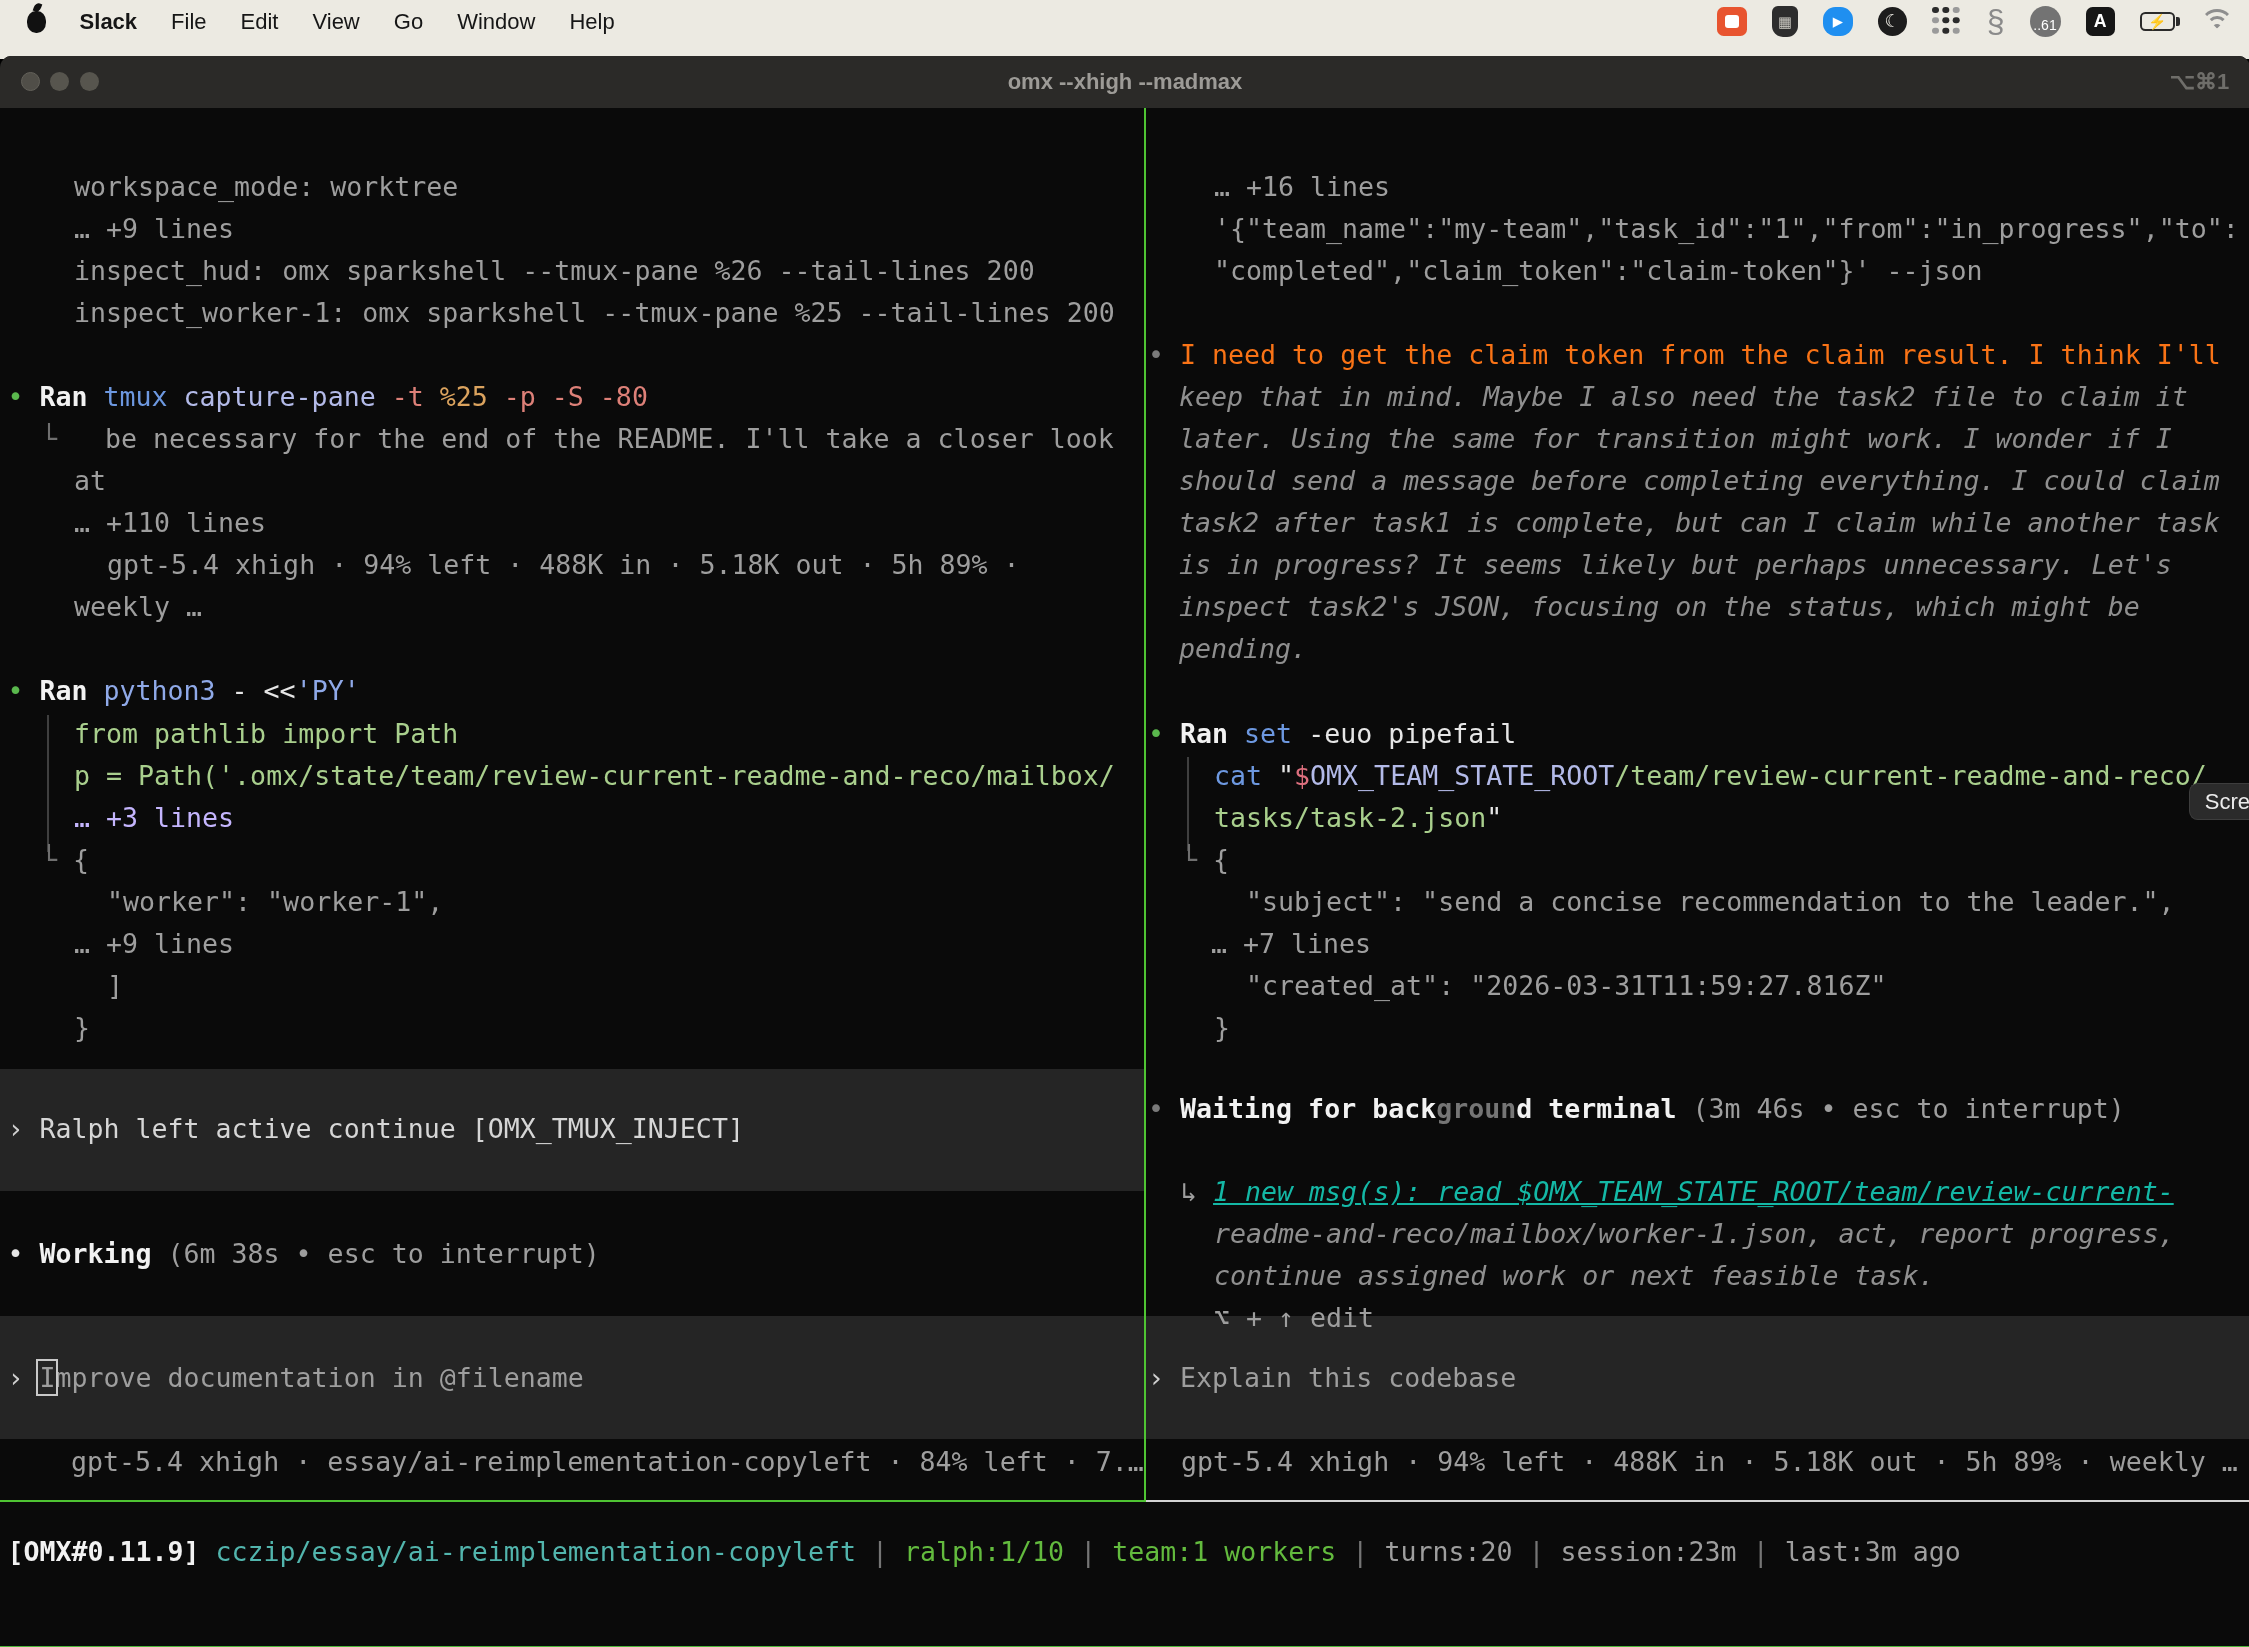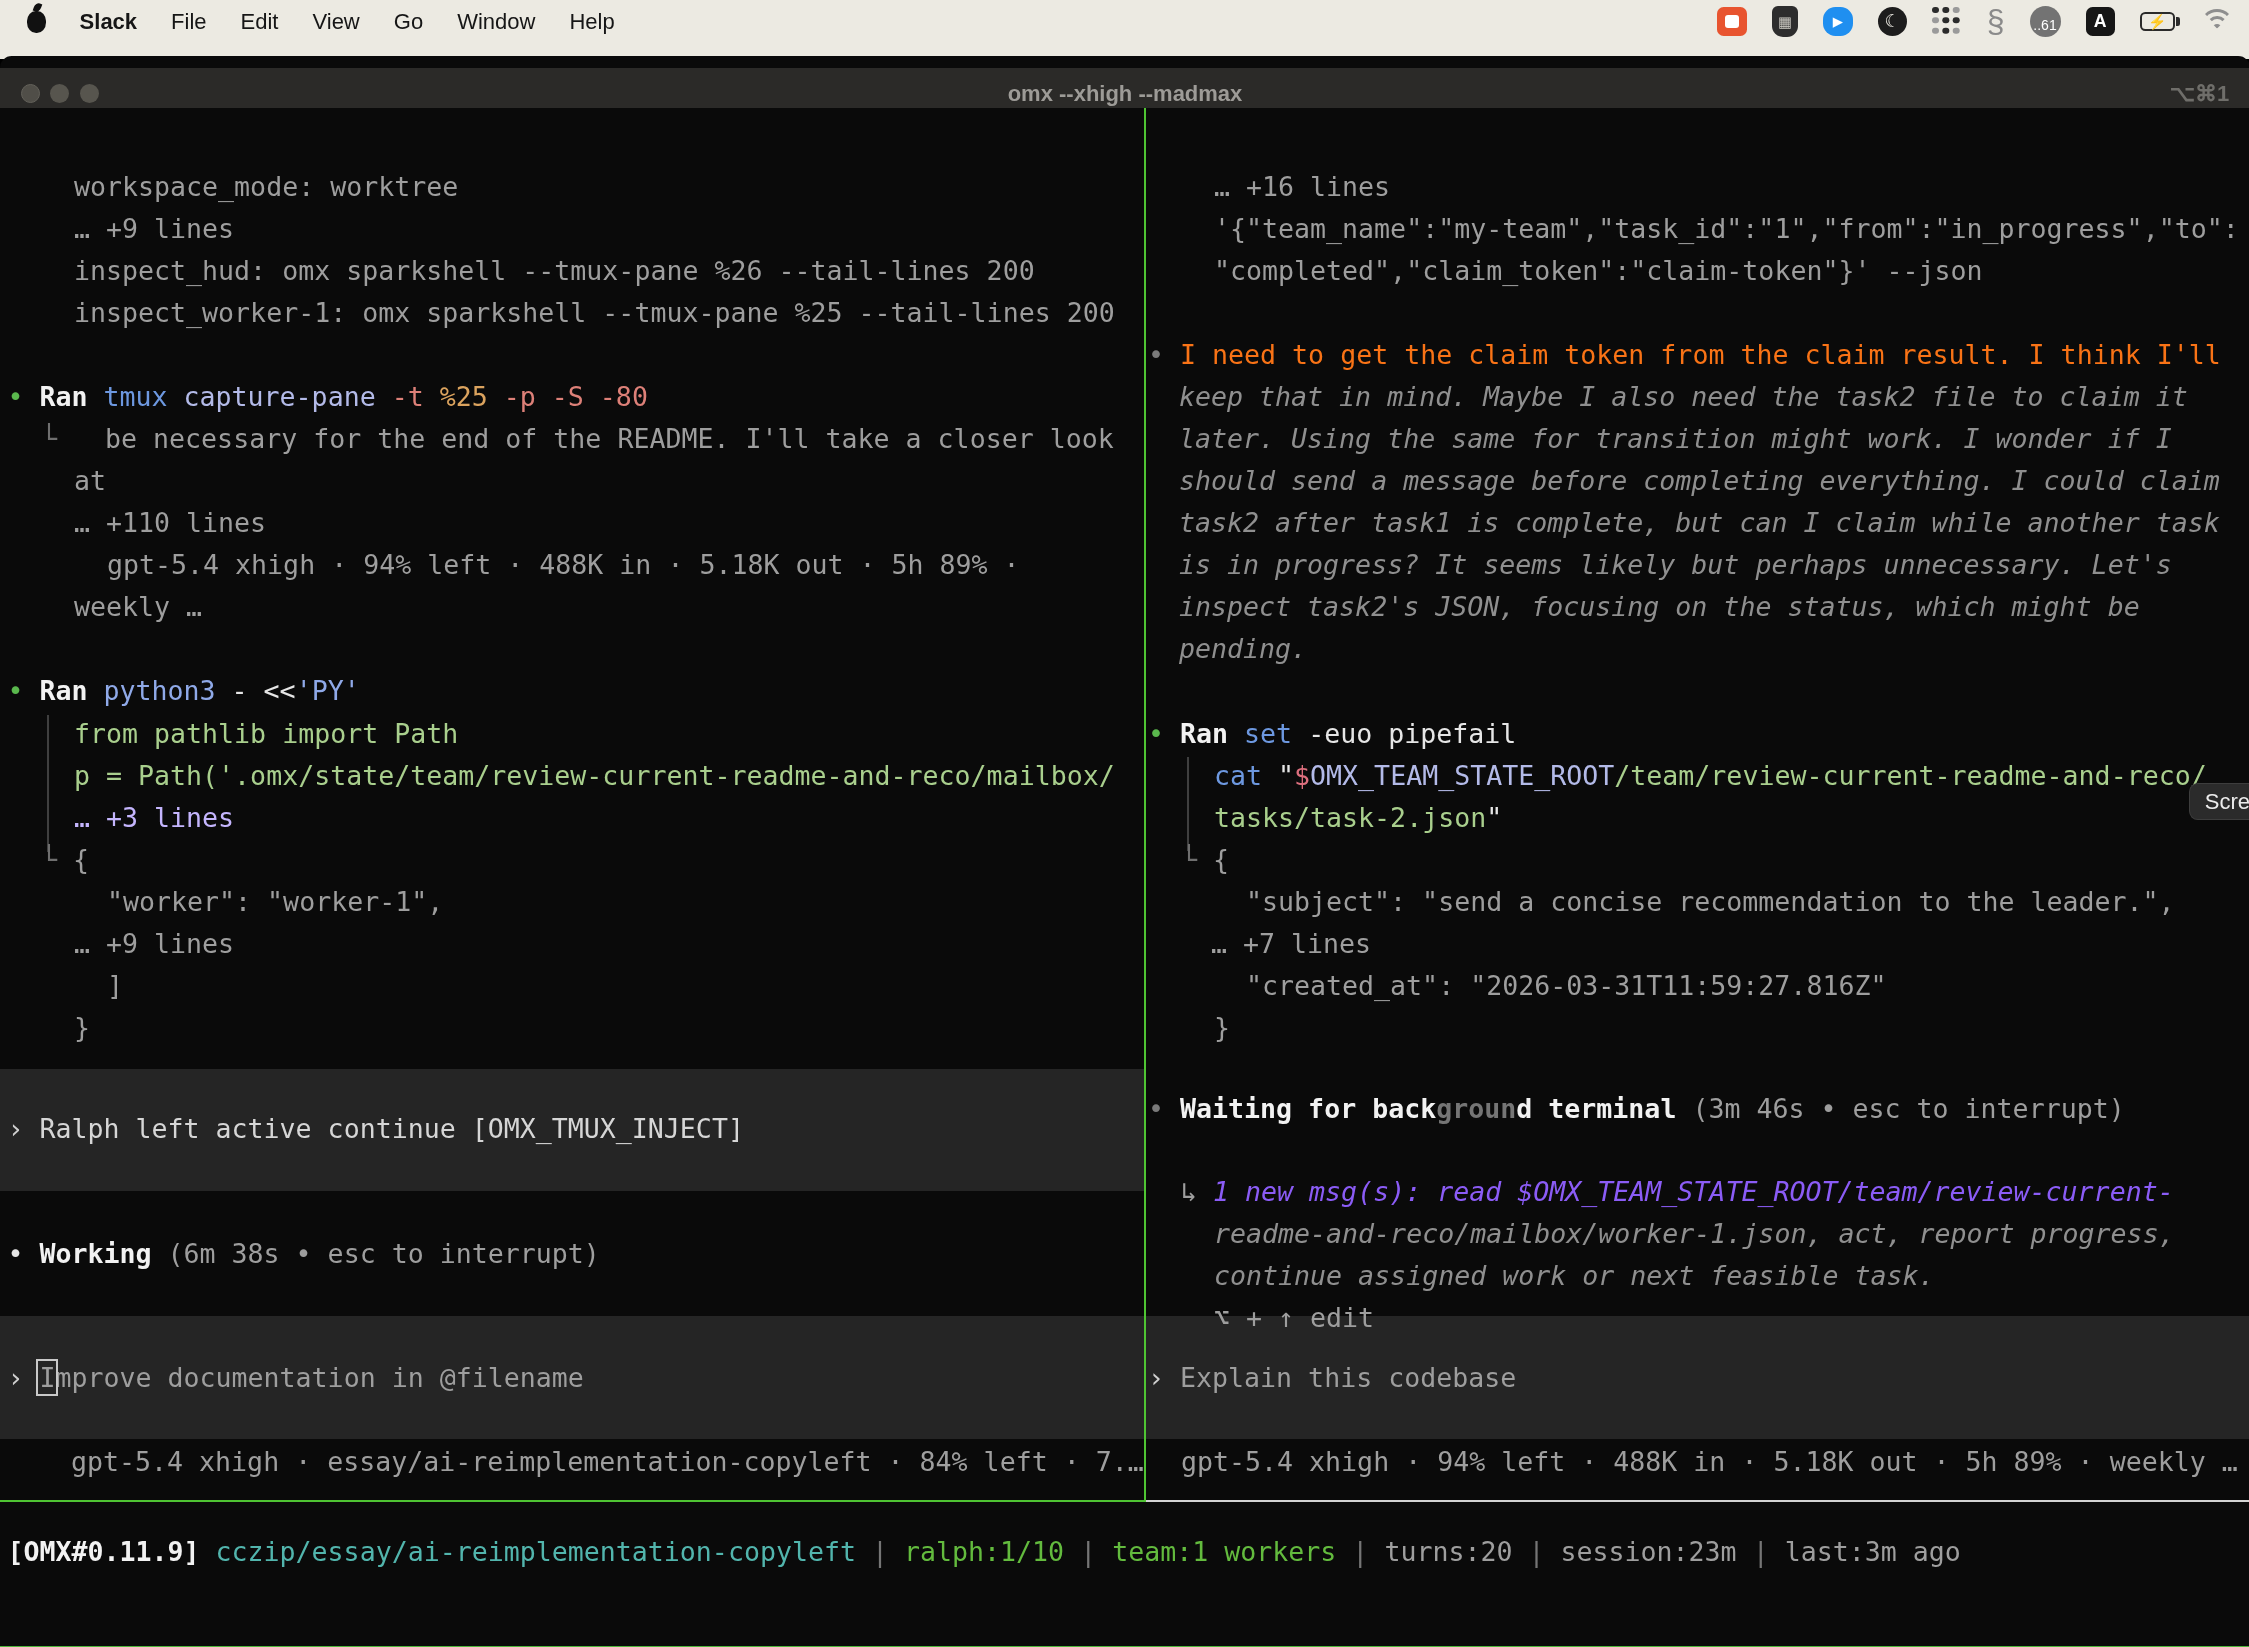--- a/index.html
+++ b/index.html
@@ -35,21 +35,21 @@
   .ic-wifi { width:34px; height:25px; position:relative; }
   .ic-wifi i { position:absolute; border:3.7px solid #8e8e8e; border-color:#8e8e8e transparent transparent transparent; border-radius:50%; left:50%; transform:translateX(-50%); }
   .ic-wifi i:nth-child(1){ width:34px; height:34px; top:0; }
   .ic-wifi i:nth-child(2){ width:20.7px; height:20.7px; top:7.4px; }
   .ic-wifi i:nth-child(3){ width:8.9px; height:8.9px; top:14.8px; border-width:4.4px; }
 
   
   .desktop-strip { position:absolute; left:0; top:43px; width:2250px; height:16px; background:#ECEAE2; }
   .window { position:absolute; left:0; top:56px; width:2250px; height:1591px;
             background:#0a0a0a; border-radius:11.8px 11.8px 0 0; overflow:hidden; }
-  .titlebar { position:absolute; left:0; top:12px; width:2250px; height:52px; background:#2B2A28; }
+  .titlebar { position:absolute; left:0; top:0; width:2250px; height:52px; background:#2B2A28; }
   .tl { position:absolute; top:16px; width:19px; height:19px; border-radius:50%; background:#57554e; }
   .tl.b1 { left:20.7px; background:#504e48; border:0.7px solid #63615a; }
   .tl.b2 { left:50px; } .tl.b3 { left:80px; }
   .wtitle { position:absolute; top:0; height:52px; left:0; width:2250px; display:flex; align-items:center; justify-content:center;
             color:#9d9b97; font-size:22px; font-weight:600; }
   .wshortcut { position:absolute; top:0; right:20.7px; height:52px; display:flex; align-items:center;
                color:#6f6e6a; font-size:22px; font-weight:600; }
 
   
   .term { position:absolute; left:0; top:52px; width:2250px; height:1540px; background:#0a0a0a; }
@@ -189,21 +189,21 @@
       <div class="tline" style="left: 1179px; top: 520px;"><span style="color: rgb(143, 143, 143); font-style: italic;">pending.</span></div>
       <div class="tline" style="left: 1214px; top: 647px;"><span style="color: rgb(109, 152, 224);">cat </span><span style="color: rgb(230, 230, 230);">"</span><span style="color: rgb(221, 111, 126);">$</span><span style="color: rgb(179, 186, 232);">OMX_TEAM_STATE_ROOT</span><span style="color: rgb(169, 207, 141);">/team/review-current-readme-and-reco/</span></div>
       <div class="tline" style="left: 1148px; top: 605px;"><span style="color: rgb(90, 184, 77);">• </span><span style="color: rgb(242, 242, 242); font-weight: bold;">Ran </span><span style="color: rgb(109, 152, 224);">set </span><span style="color: rgb(230, 230, 230);">-euo pipefail</span></div>
       <div class="tline" style="left: 1214px; top: 689px;"><span style="color: rgb(169, 207, 141);">tasks/task-2.json</span><span style="color: rgb(230, 230, 230);">"</span></div>
       <div class="tline" style="left: 1181px; top: 731px;"><span style="color: rgb(111, 111, 111);">└ </span><span style="color: rgb(158, 158, 158);">{</span></div>
       <div class="tline" style="left: 1246px; top: 773px;"><span style="color: rgb(158, 158, 158);">"subject": "send a concise recommendation to the leader.",</span></div>
       <div class="tline" style="left: 1211px; top: 815px;"><span style="color: rgb(158, 158, 158);">… +7 lines</span></div>
       <div class="tline" style="left: 1246px; top: 857px;"><span style="color: rgb(158, 158, 158);">"created_at": "2026-03-31T11:59:27.816Z"</span></div>
       <div class="tline" style="left: 1214px; top: 899px;"><span style="color: rgb(158, 158, 158);">}</span></div>
       <div class="tline" style="left: 1148px; top: 980px;"><span style="color: rgb(122, 122, 122);">• </span><span style="color: rgb(242, 242, 242); font-weight: bold;">Waiting for back</span><span style="color: rgb(117, 117, 117); font-weight: bold;">groun</span><span style="color: rgb(242, 242, 242); font-weight: bold;">d terminal </span><span style="color: rgb(158, 158, 158);">(3m 46s • esc to interrupt)</span></div>
-      <div class="tline" style="left: 1181px; top: 1063px;"><span style="color: rgb(158, 158, 158);">↳ </span><span style="color: #8b5cf6; font-style: italic;">1 new msg(s): read $OMX_TEAM_STATE_ROOT/team/review-current-</span></div>
+      <div class="tline" style="left: 1181px; top: 1063px;"><span style="color: rgb(158, 158, 158);">↳ </span><span style="color: #14b8a6; font-style: italic; text-decoration: underline;">1 new msg(s): read $OMX_TEAM_STATE_ROOT/team/review-current-</span></div>
       <div class="tline" style="left: 1214px; top: 1105px;"><span style="color: rgb(143, 143, 143); font-style: italic;">readme-and-reco/mailbox/worker-1.json, act, report progress,</span></div>
       <div class="tline" style="left: 1214px; top: 1147px;"><span style="color: rgb(143, 143, 143); font-style: italic;">continue assigned work or next feasible task.</span></div>
       <div class="tline" style="left: 1214px; top: 1189px;"><span style="color: rgb(158, 158, 158);">⌥ + ↑ edit</span></div>
       <div class="tline" style="left: 1148px; top: 1249px;"><span style="color: rgb(207, 207, 207);">› </span><span style="color: rgb(158, 158, 158);">Explain this codebase</span></div>
       <div class="tline" style="left: 1181px; top: 1333px;"><span style="color: rgb(158, 158, 158);">gpt-5.4 xhigh · 94% left · 488K in · 5.18K out · 5h 89% · weekly …</span></div>
       <div class="tline" style="left: 7.4px; top: 1423px;"><span style="color: rgb(242, 242, 242); font-weight: bold;">[OMX#0.11.9] </span><span style="color: rgb(82, 181, 173);">cczip/essay/ai-reimplementation-copyleft </span><span style="color: rgb(117, 117, 117);">| </span><span style="color: rgb(99, 187, 62);">ralph:1/10 </span><span style="color: rgb(117, 117, 117);">| </span><span style="color: rgb(99, 187, 62);">team:1 workers </span><span style="color: rgb(117, 117, 117);">| </span><span style="color: rgb(158, 158, 158);">turns:20 </span><span style="color: rgb(117, 117, 117);">| </span><span style="color: rgb(158, 158, 158);">session:23m </span><span style="color: rgb(117, 117, 117);">| </span><span style="color: rgb(158, 158, 158);">last:3m ago</span></div>
     </div>
 </div>
 
 

